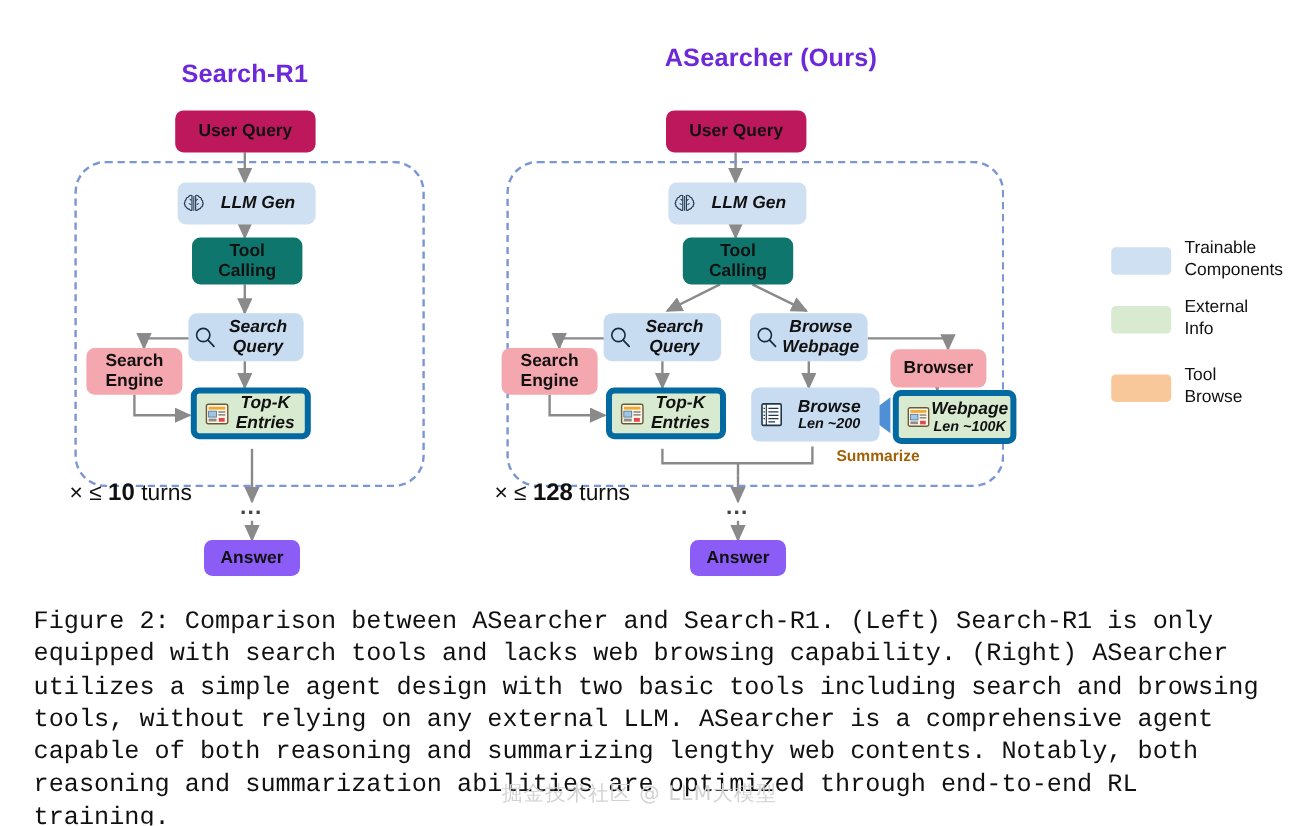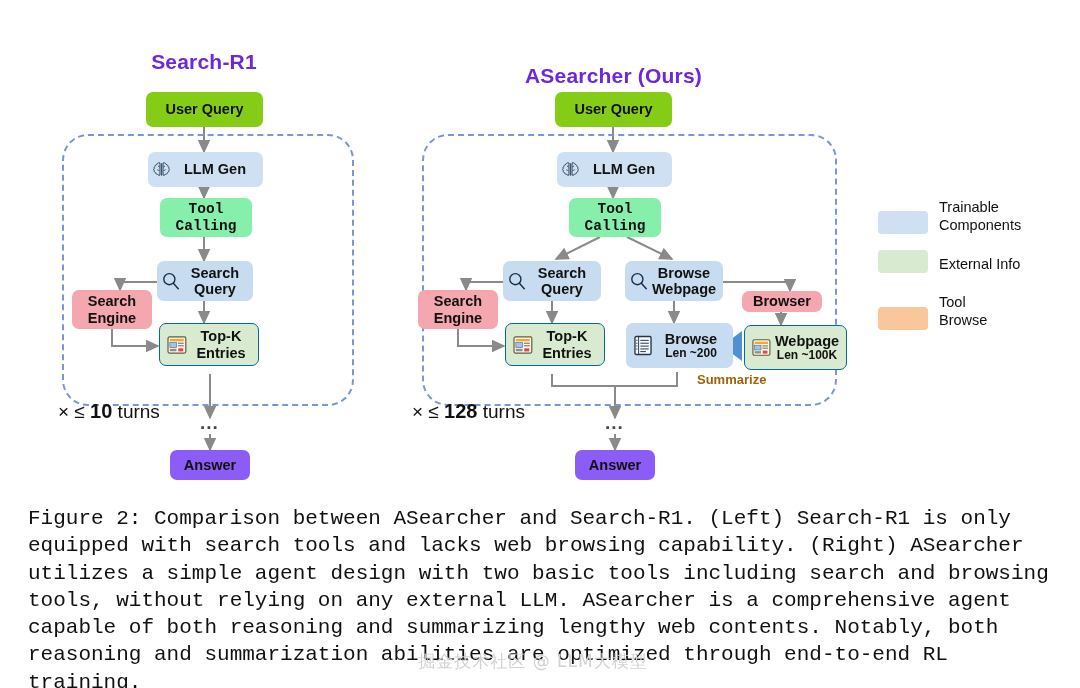--- a/index.html
+++ b/index.html
@@ -24,29 +24,29 @@
   .node{
     position:absolute;box-sizing:border-box;
     display:flex;align-items:center;justify-content:center;
     border-radius:7px;
     font-size:14.5px;font-weight:700;line-height:1.12;
     text-align:center;color:#111;
     padding:0 4px;
   }
   .node .lbl{display:block;}
   .node .sub{display:block;font-size:12px;font-weight:700;}
-  .node.with-icon{justify-content:flex-start;}
+  .node.with-icon{justify-content:flex-start;font-style:italic;}
   .node.with-icon .txtwrap{flex:1;text-align:center;}
 
-  .n-grey  {background:#84cc16;}
+  .n-grey  {background:#be185d;}
   .n-blue  {background:#cfe0f2;}
   .n-blue2 {background:#c7dcf0;}
-  .n-orange{background:#86efac;font-family:Liberation Mono, monospace;}
+  .n-orange{background:#0f766e;}
   .n-red   {background:#f4a7ae;}
-  .n-green {background:#d8ead0;border:1px solid #0369a1;}
+  .n-green {background:#d8ead0;border:5px solid #0369a1;}
   .n-yellow{background:#8b5cf6;}
 
   
   .stack::before,.stack::after{
     content:"";position:absolute;border-radius:7px;
     background:#e7f0e0;border:1px solid #c2d6b6;z-index:-1;
   }
   .stack::before{left:5px;top:5px;right:-5px;bottom:-5px;}
   .stack::after{left:9px;top:9px;right:-9px;bottom:-9px;}
 
@@ -66,21 +66,21 @@
     position:absolute;font-size:19px;font-weight:400;color:#111;white-space:nowrap;
   }
   .turns b{font-weight:700;font-size:20px;}
   .dots{position:absolute;font-size:19px;font-weight:700;color:#444;letter-spacing:1px;}
   .summarize-lbl{
     position:absolute;font-size:13px;font-weight:700;color:#a16207;white-space:nowrap;
   }
 
   
   .legend{position:absolute;left:878px;top:198px;width:190px;}
-  .leg-row{display:flex;align-items:flex-end;margin-bottom:13px;}
+  .leg-row{display:flex;align-items:center;margin-bottom:13px;margin-left:48px;}
   .leg-swatch{
     flex:0 0 auto;width:50px;height:23px;border-radius:4px;margin-right:11px;margin-top:3px;
   }
   .leg-text{font-size:14.5px;font-weight:400;line-height:1.25;color:#111;}
 
   
   .caption{
     position:absolute;left:28px;top:505px;width:1024px;
     font-family:Liberation Mono, monospace;
     font-size:21px;line-height:1.30;color:#111;text-align:left;
@@ -210,21 +210,21 @@
     <div class="turns" style="left:58px;top:400px;">
       <span>× ≤ </span><b>10</b><span> turns</span>
     </div>
 
     <div class="dots" style="left:200px;top:412px;">...</div>
 
     <div class="node n-yellow" style="left:170px;top:450px;width:80px;height:30px;">
       <span class="lbl">Answer</span>
     </div>
 
-    <div class="panel-title" style="left:496px;top:64px;width:235px;">ASearcher (Ours)</div>
+    <div class="panel-title" style="left:496px;top:37px;width:235px;text-align:right;">ASearcher (Ours)</div>
 
     <div class="node n-grey" style="left:555px;top:92px;width:117px;height:35px;">
       <span class="lbl">User Query</span>
     </div>
 
     <div class="node n-blue with-icon" style="left:557px;top:152px;width:115px;height:35px;">
       <span class="icn">
         <svg width="19" height="17" viewBox="0 0 24 22">
           <path d="M9.2 2.2c-1.7 0-2.9 1-3.1 2.2-1.5.2-2.5 1.3-2.4 2.6-1.1.5-1.6 1.6-1.2 2.7-.9.8-.9 2 .1 2.7-.3 1.2.4 2.4 1.6 2.7.2 1.3 1.4 2.2 2.8 2 .5 1.1 1.8 1.6 3 1.2V2.6c-.2-.2-.5-.4-.8-.4z" fill="none" stroke="#243b55" stroke-width="1.25"></path>
           <path d="M14.8 2.2c1.7 0 2.9 1 3.1 2.2 1.5.2 2.5 1.3 2.4 2.6 1.1.5 1.6 1.6 1.2 2.7.9.8.9 2-.1 2.7.3 1.2-.4 2.4-1.6 2.7-.2 1.3-1.4 2.2-2.8 2-.5 1.1-1.8 1.6-3 1.2V2.6c.2-.2.5-.4.8-.4z" fill="none" stroke="#243b55" stroke-width="1.25"></path>
@@ -269,21 +269,21 @@
       </span>
     </div>
 
     <div class="node n-red" style="left:418px;top:290px;width:80px;height:39px;">
       <span>
         <span class="lbl">Search</span>
         <span class="lbl">Engine</span>
       </span>
     </div>
 
-    <div class="node n-red" style="left:742px;top:291px;width:80px;height:21px;">
+    <div class="node n-red" style="left:742px;top:291px;width:80px;height:32px;">
       <span class="lbl">Browser</span>
     </div>
 
     <div class="node n-green with-icon stack" style="left:505px;top:323px;width:100px;height:43px;">
       <span class="icn" style="margin-left:2px;">
         <svg width="22" height="22" viewBox="0 0 24 24">
           <rect x="2.2" y="3.2" width="19.4" height="17.6" rx="1.6" fill="#fdf6e6" stroke="#6b5a3a" stroke-width="1.3"></rect>
           <rect x="4.2" y="5.4" width="15.2" height="2.6" fill="#f0a830"></rect>
           <rect x="4.2" y="9.4" width="7.2" height="5.4" fill="#9ec6e6" stroke="#4a6e8c" stroke-width=".7"></rect>
           <rect x="13.0" y="9.4" width="6.4" height="1.5" fill="#8d8d8d"></rect>

